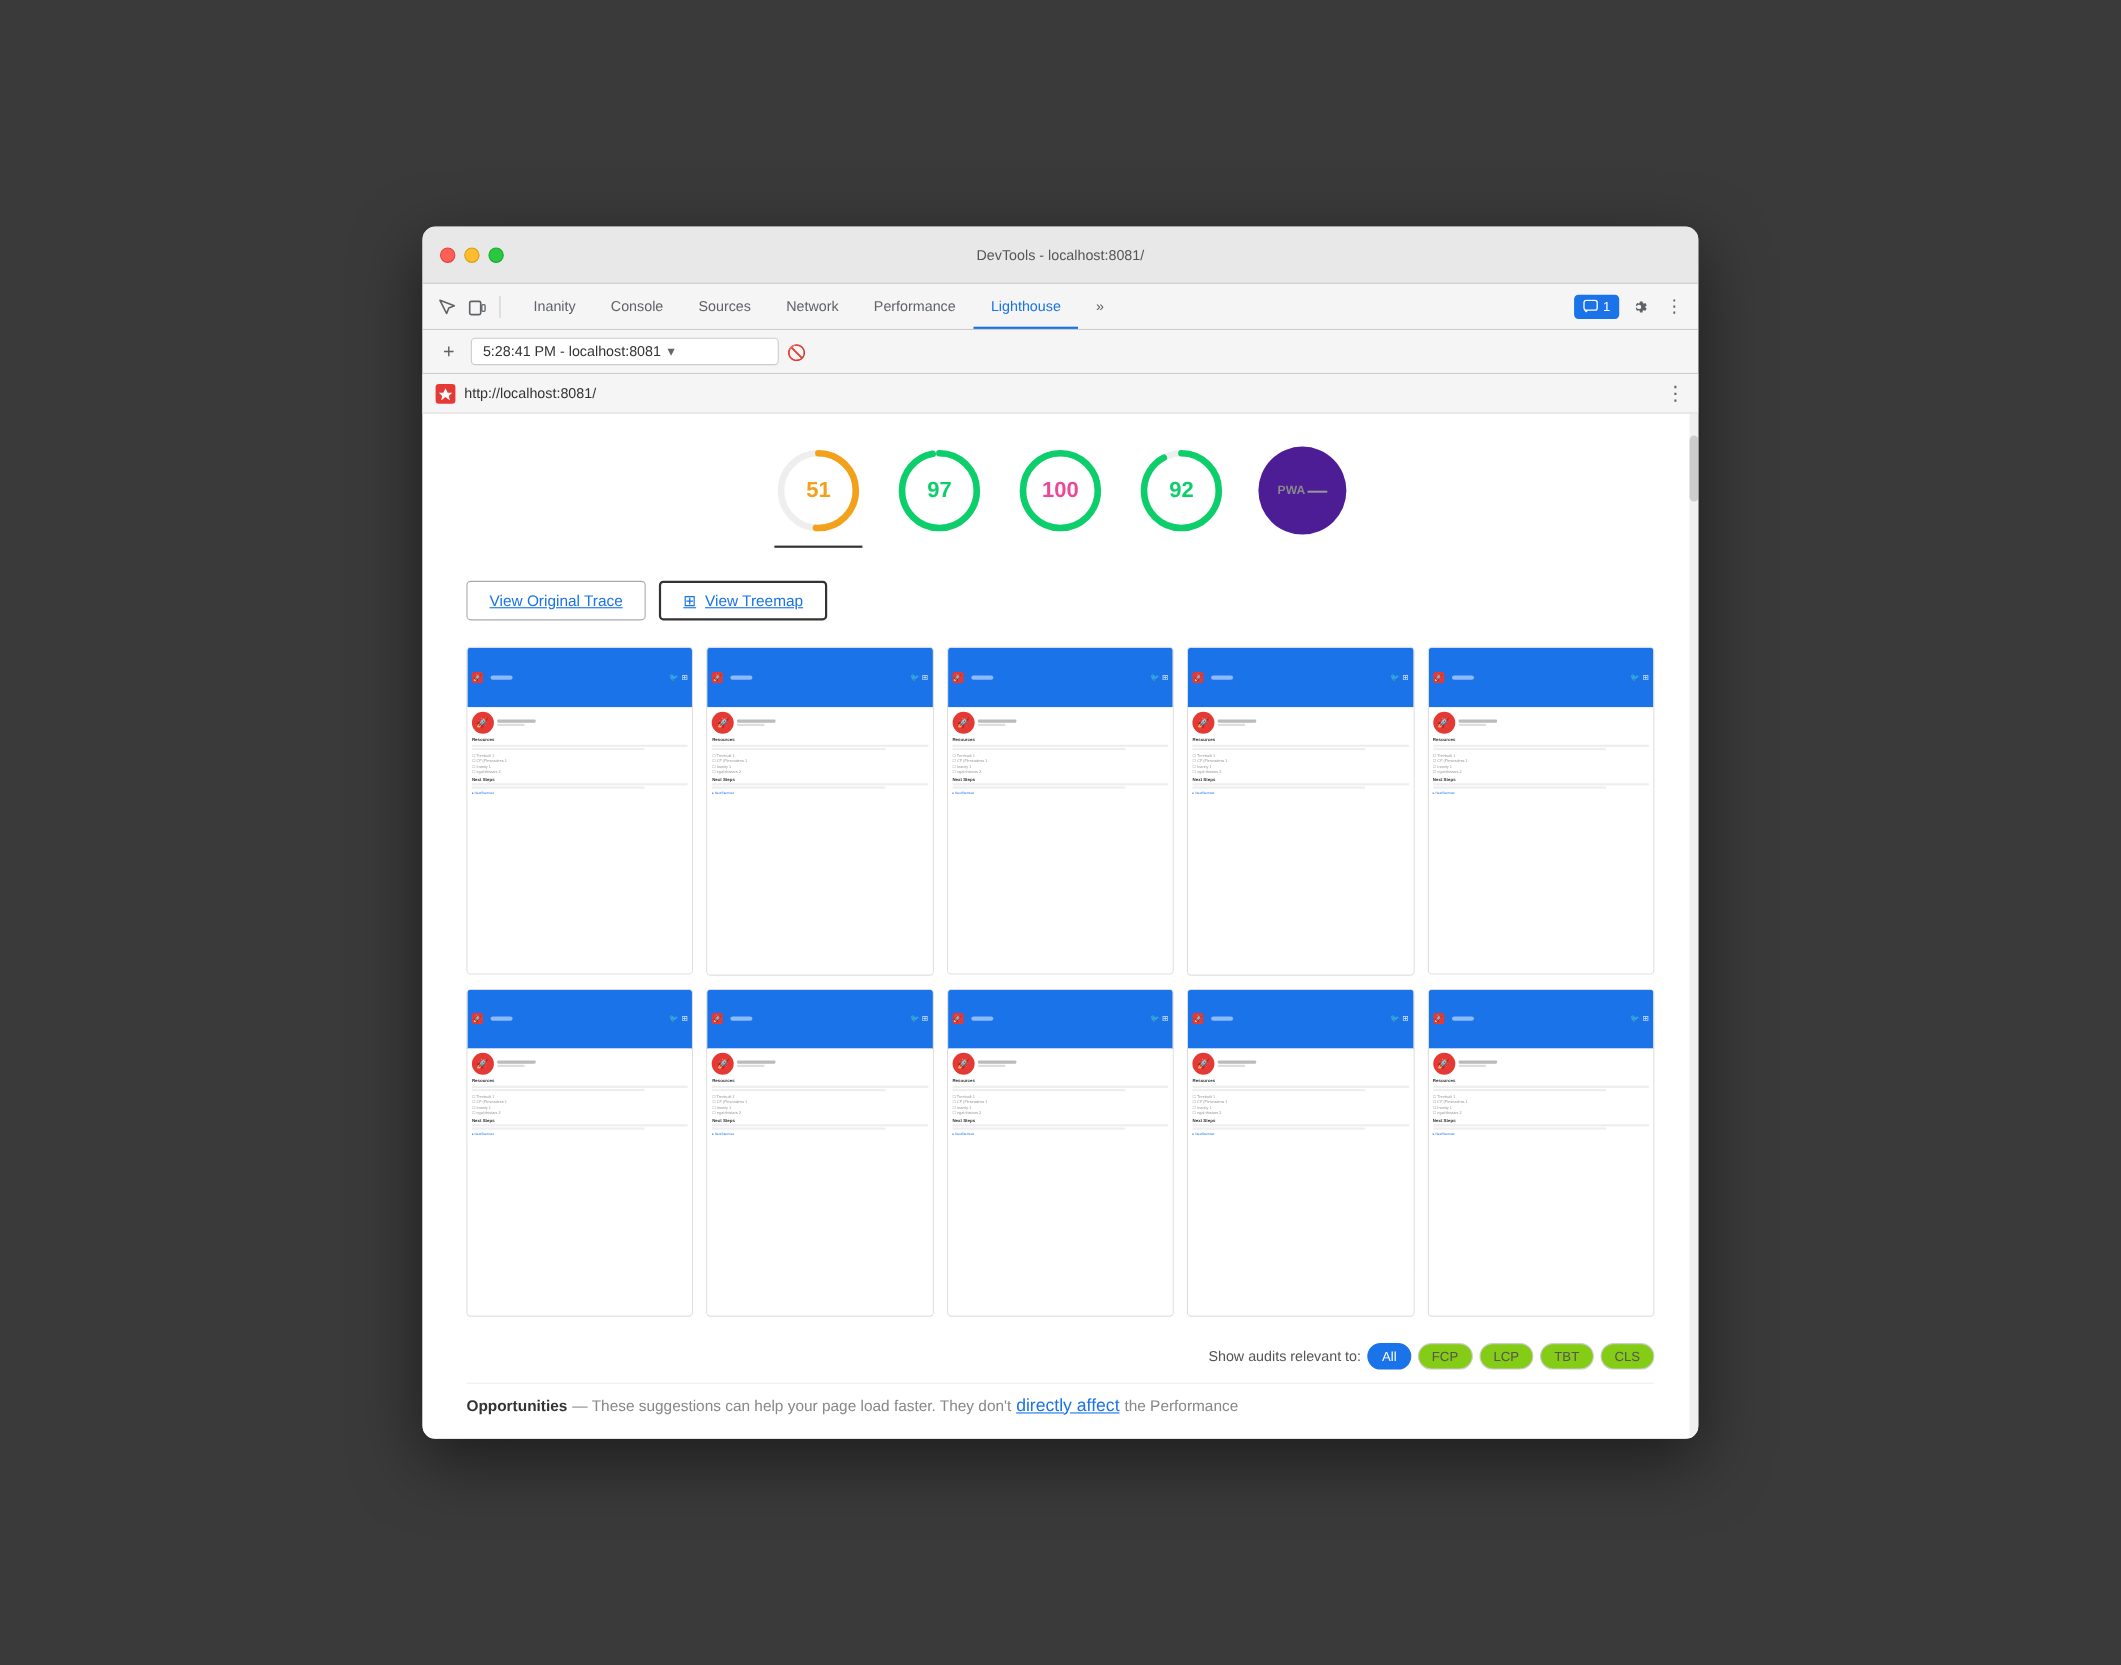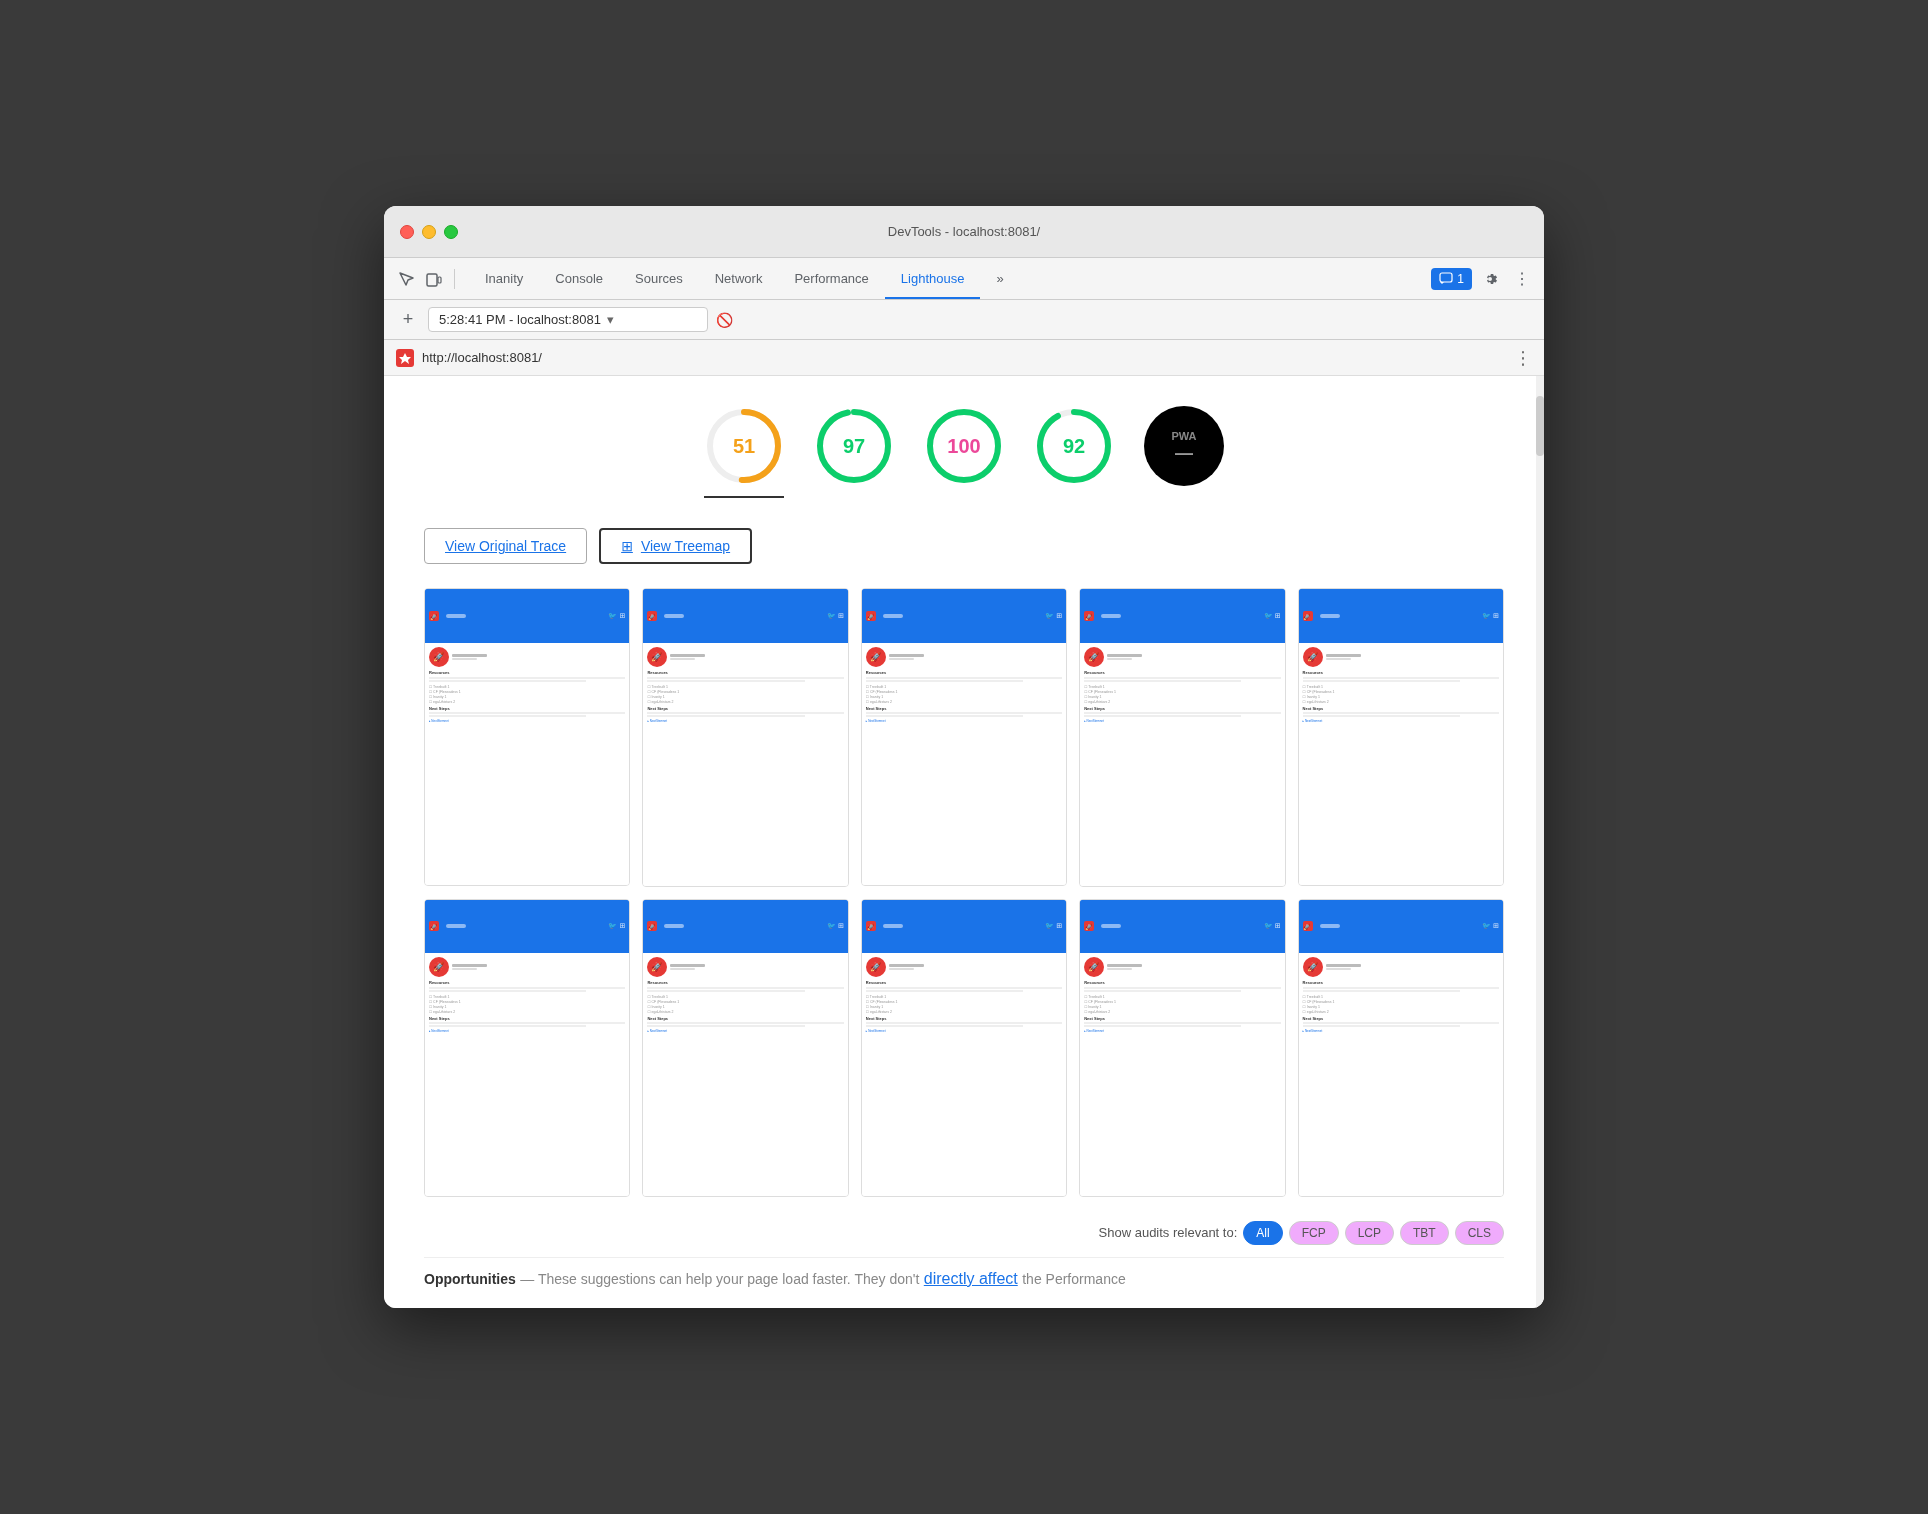--- a/index.html
+++ b/index.html
@@ -359,21 +359,21 @@
     .audit-filter-label {
       font-size: 13px;
       color: #555;
     }
     .filter-btn {
       padding: 4px 12px;
       border: 1px solid #ccc;
       border-radius: 20px;
       font-size: 12px;
       cursor: pointer;
-      background: #f0abfc;
+      background: #84cc16;
       color: #555;
     }
     .filter-btn.active {
       background: #1a73e8;
       color: white;
       border-color: #1a73e8;
     }
 
     
     .opportunities-section {
@@ -391,23 +391,23 @@
     .opportunities-link {
       color: #1a73e8;
       text-decoration: underline;
       cursor: pointer;
     }
 
     .pwa-circle {
       width: 80px;
       height: 80px;
       border-radius: 50%;
-      background: #000000;
-      display: flex;
-      flex-direction: column;
+      background: #4c1d95;
+      display: flex;
+      flex-direction: row;
       align-items: center;
       justify-content: center;
       font-size: 11px;
       color: #888;
       font-weight: 600;
       gap: 2px;
     }
     .pwa-dash {
       font-size: 18px;
       color: #999;

